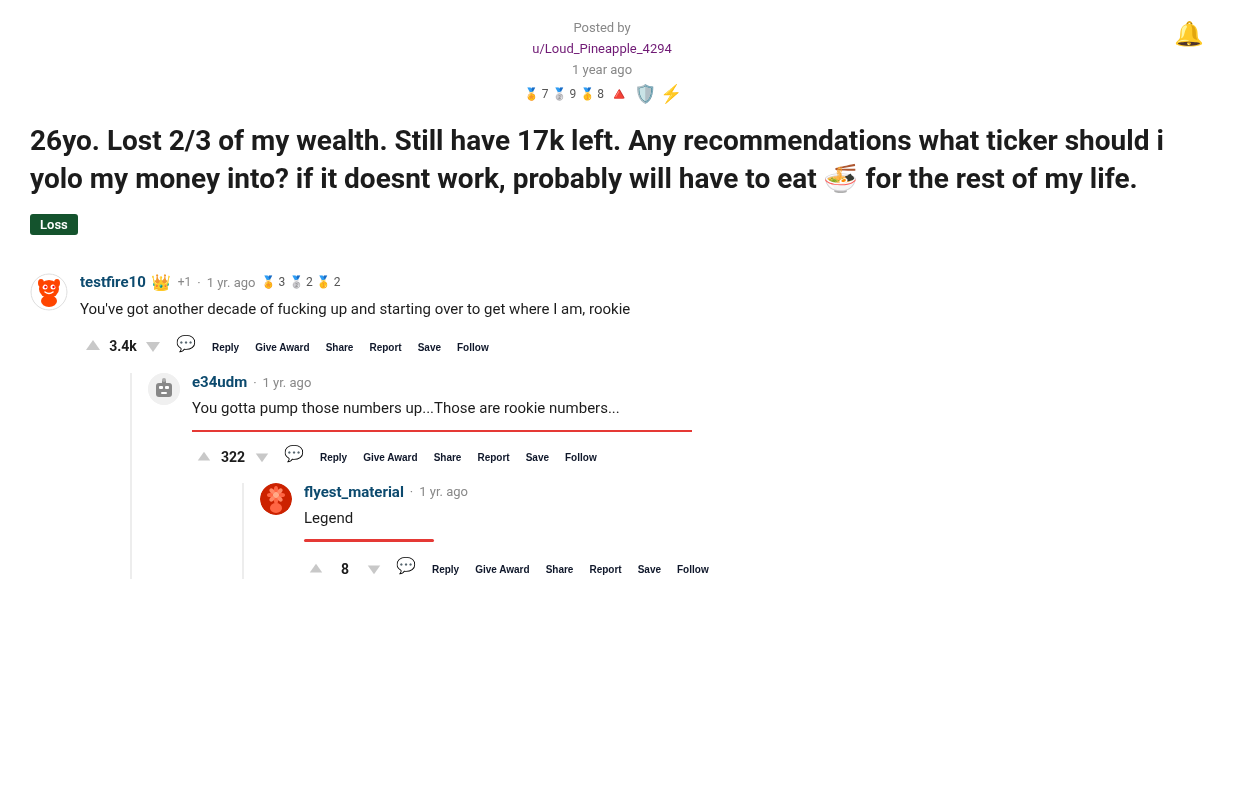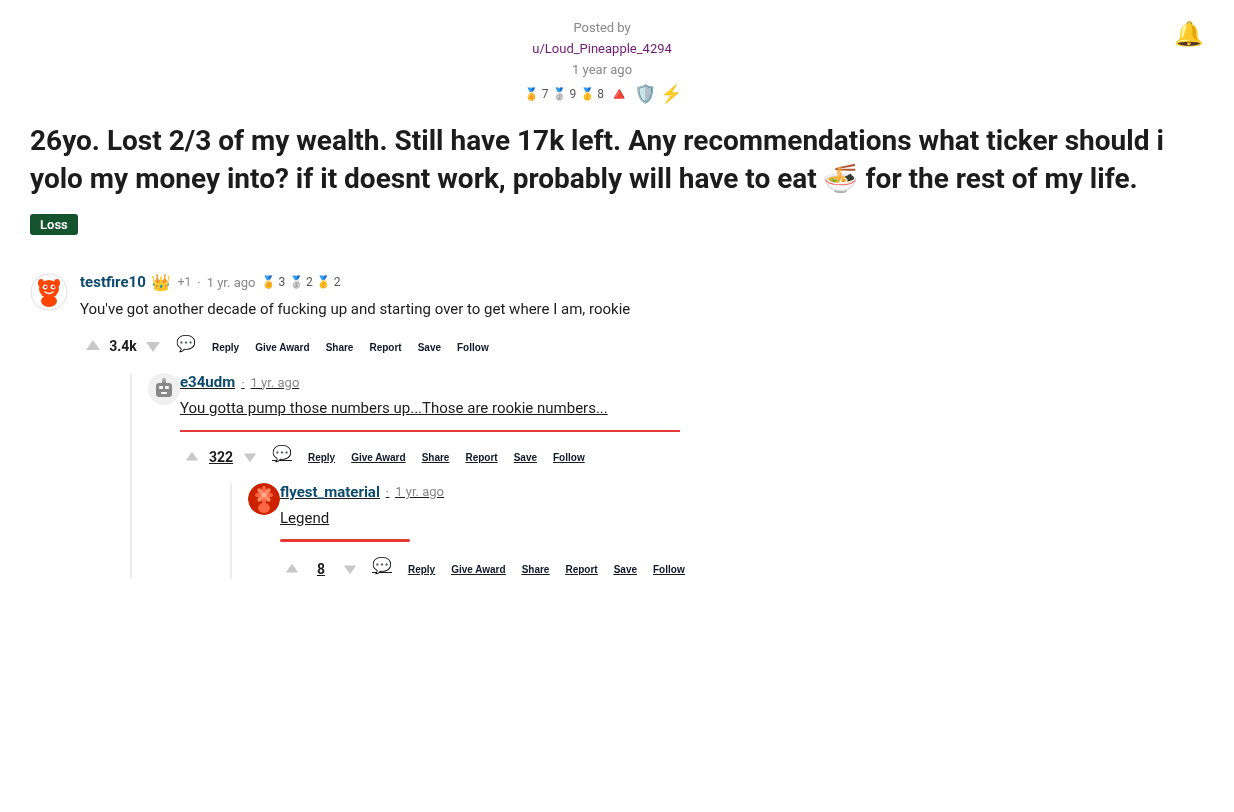--- a/index.html
+++ b/index.html
@@ -154,21 +154,21 @@
     
     .nested-comment {
       margin-left: 50px;
       padding-left: 16px;
       border-left: 2px solid #ededed;
       margin-top: 16px;
     }
 
     .nested-comment-inner {
       display: flex;
-      text-decoration: underline;
+      gap: 12px;
     }
 
     .nested-avatar {
       width: 32px;
       height: 32px;
       border-radius: 50%;
       flex-shrink: 0;
       background: #f0f0f0;
       display: flex; align-items: center; justify-content: center;
       font-size: 18px;

